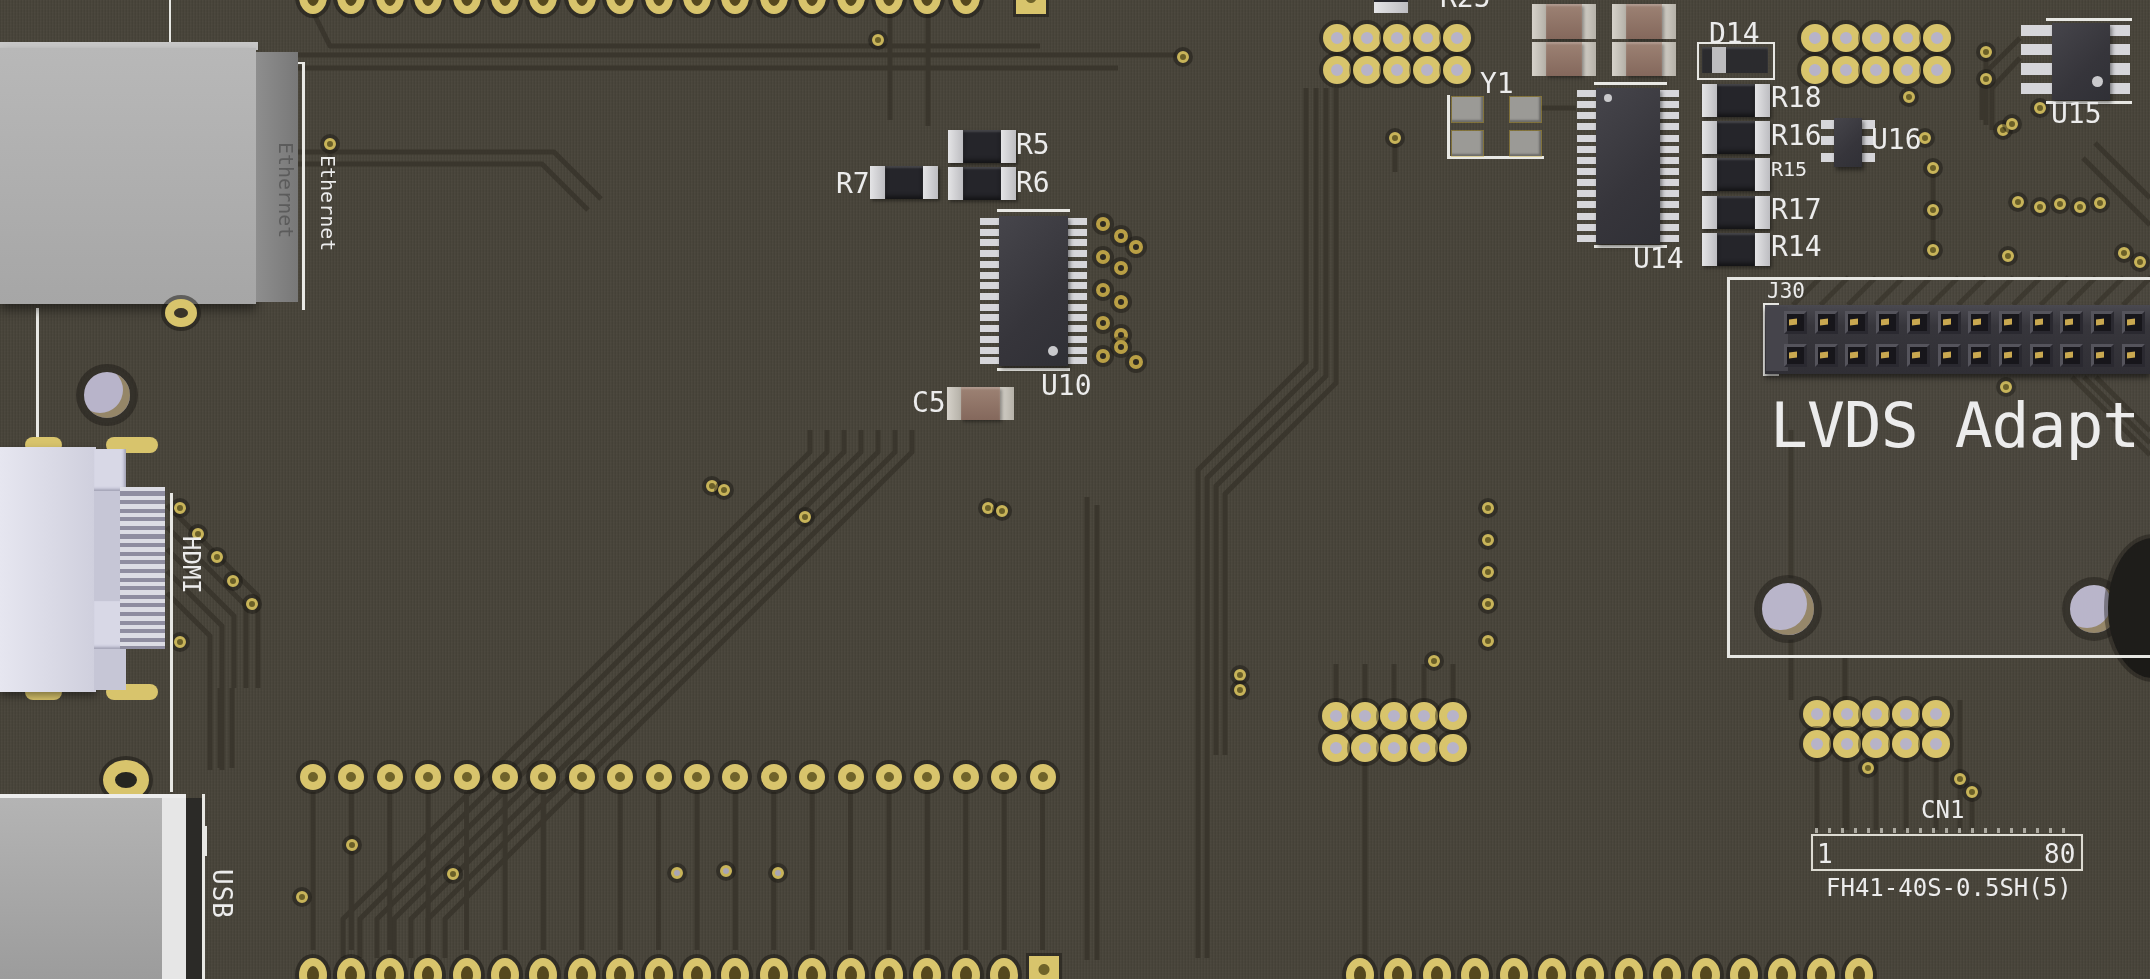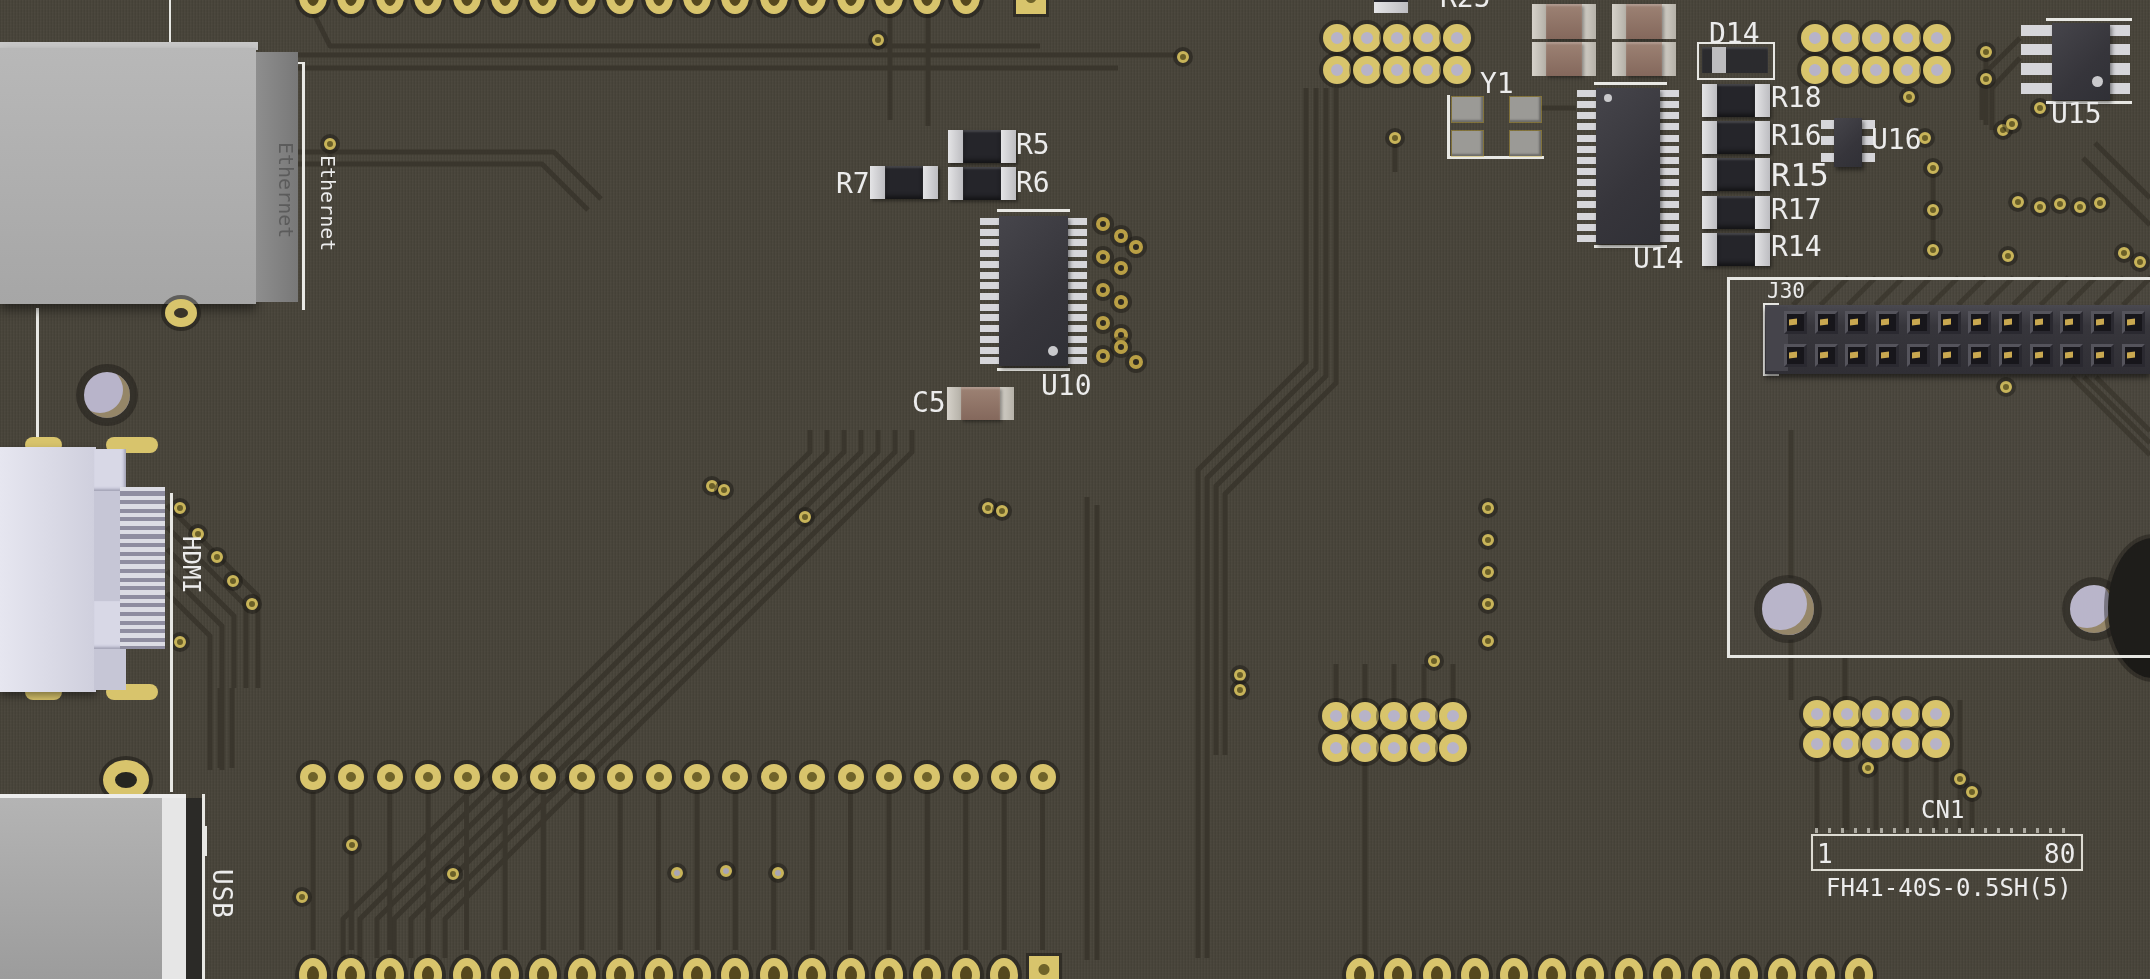--- a/index.html
+++ b/index.html
@@ -499,31 +499,32 @@
     <div class="abs" style="left: 0px; top: 794px; width: 186px; height: 5px; background: rgb(236, 236, 236);"></div>
     <div class="abs" style="left: 0px; top: 798px; width: 162px; height: 181px; background: linear-gradient(rgb(180, 180, 180), rgb(156, 156, 156));"></div>
     <div class="abs" style="left: 162px; top: 798px; width: 24px; height: 181px; background: rgb(230, 230, 230);"></div>
     <div class="abs" style="left: 186px; top: 798px; width: 16px; height: 181px; background: rgb(43, 42, 39);"></div>
     <span class="silk" style="left: 1440px; top: -16px; font-size: 28px;">R25</span>
     <span class="silk" style="left: 1480px; top: 70px; font-size: 28px;">Y1</span>
     <span class="silk" style="left: 1633px; top: 245px; font-size: 28px;">U14</span>
     <span class="silk" style="left: 1709px; top: 20px; font-size: 28px;">D14</span>
     <span class="silk" style="left: 1771px; top: 84px; font-size: 28px;">R18</span>
     <span class="silk" style="left: 1771px; top: 122px; font-size: 28px;">R16</span>
-    <span class="silk" style="left: 1771px; top: 159px; font-size: 32px;">R15</span>
+    <span class="silk" style="left: 1771px; top: 159px; font-size: 20px;">R15</span>
     <span class="silk" style="left: 1771px; top: 196px; font-size: 28px;">R17</span>
     <span class="silk" style="left: 1771px; top: 233px; font-size: 28px;">R14</span>
     <span class="silk" style="left: 1871px; top: 126px; font-size: 28px;">U16</span>
     <span class="silk" style="left: 2051px; top: 100px; font-size: 28px;">U15</span>
     <span class="silk" style="left: 836px; top: 170px; font-size: 28px;">R7</span>
     <span class="silk" style="left: 1016px; top: 131px; font-size: 28px;">R5</span>
     <span class="silk" style="left: 1016px; top: 169px; font-size: 28px;">R6</span>
     <span class="silk" style="left: 1041px; top: 372px; font-size: 28px;">U10</span>
     <span class="silk" style="left: 912px; top: 389px; font-size: 28px;">C5</span>
     <span class="silk" style="left: 1767px; top: 281px; font-size: 21px;">J30</span>
+    <span class="silk" style="left: 1770px; top: 394px; font-size: 63px; letter-spacing: -1px;">LVDS Adapt</span>
     <span class="silk" style="left: 1921px; top: 798px; font-size: 24px;">CN1</span>
     <span class="silk" style="left: 1817px; top: 841px; font-size: 26px;">1</span>
     <span class="silk" style="left: 2044px; top: 841px; font-size: 26px;">80</span>
     <span class="silk" style="left: 1826px; top: 876px; font-size: 24px;">FH41-40S-0.5SH(5)</span>
     <span class="silk" style="left: 338px; top: 155px; font-size: 20px; transform-origin: 0px 0px; transform: rotate(90deg);">Ethernet</span>
     <span class="silk" style="left: 296px; top: 142px; font-size: 20px; color: rgba(90, 90, 90, 0.95); transform-origin: 0px 0px; transform: rotate(90deg);">Ethernet</span>
     <span class="silk" style="left: 203px; top: 536px; font-size: 24px; transform-origin: 0px 0px; transform: rotate(90deg);">HDMI</span>
     <span class="silk" style="left: 235px; top: 869px; font-size: 26px; letter-spacing: 1px; transform-origin: 0px 0px; transform: rotate(90deg);">USB</span>
   </div>
 

